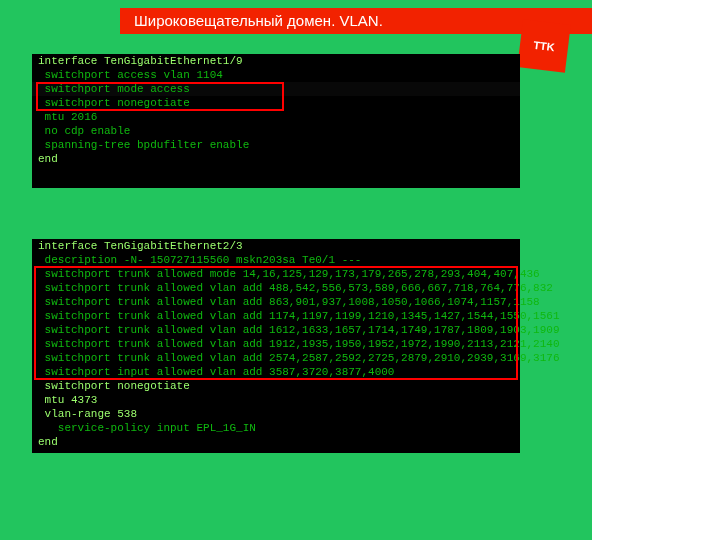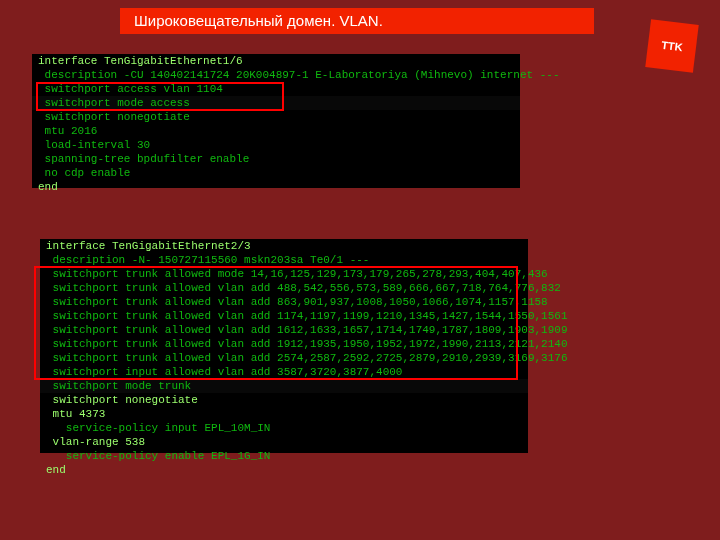--- a/index.html
+++ b/index.html
@@ -1,21 +1,21 @@
 <!DOCTYPE html>
 <html><head>
 <meta charset="utf-8">
 <style>
   html,body{margin:0;padding:0;background:#fff;font-family:Arial,Helvetica,sans-serif;}
-  .page{width:720px;height:540px;position:relative;background:#7f1d1d;overflow:hidden;}
+  .page{width:592px;height:540px;position:relative;background:#22c55e;overflow:hidden;}
   .title-bar{position:absolute;left:120px;top:8px;width:460px;height:26px;background:#f22200;color:#fff;font-size:15px;line-height:26px;padding-left:14px;}
   .logo{position:absolute;right:24px;top:22px;width:48px;height:48px;background:#f22200;transform:rotate(7deg);display:flex;align-items:center;justify-content:center;color:#fff;font-weight:bold;font-size:11px;}
   .term{position:absolute;background:#000;font-family:Consolas,"Courier New",monospace;font-size:11px;line-height:14px;color:#9cff6e;}
   .t1{left:32px;top:54px;width:488px;height:134px;}
-  .t2{left:40px;top:239px;width:488px;height:214px;}
+  .t2{left:32px;top:239px;width:488px;height:214px;}
   .ln{white-space:pre;color:#0fb80f;padding:0 6px;}
   .hdr{color:#9cff6e;}
   .hl{background:rgba(255,255,255,0.03);}
   .redbox{position:absolute;border:2px solid #ff0000;box-sizing:border-box;}
   .rb1{left:36px;top:82px;width:248px;height:29px;}
   .rb2{left:34px;top:266px;width:484px;height:114px;}
 </style>
 </head>
 <body>
 
@@ -23,47 +23,43 @@
 
   <div class="title-bar">
     <span>Широковещательный домен. VLAN.</span>
   </div>
 
   <div class="logo">
     <span>TTK</span>
   </div>
 
   <div class="term t1">
-    <div class="ln hdr">interface TenGigabitEthernet1/6</div>
-    <div class="ln"> description -CU 140402141724 20K004897-1 E-Laboratoriya (Mihnevo) internet ---</div>
+    <div class="ln hdr">interface TenGigabitEthernet1/9</div>
     <div class="ln"> switchport access vlan 1104</div>
     <div class="ln hl"> switchport mode access</div>
     <div class="ln"> switchport nonegotiate</div>
     <div class="ln"> mtu 2016</div>
-    <div class="ln"> load-interval 30</div>
+    <div class="ln"> no cdp enable</div>
     <div class="ln"> spanning-tree bpdufilter enable</div>
-    <div class="ln"> no cdp enable</div>
     <div class="ln hdr">end</div>
   </div>
   <div class="redbox rb1"></div>
 
   <div class="term t2">
     <div class="ln hdr">interface TenGigabitEthernet2/3</div>
     <div class="ln"> description -N- 150727115560 mskn203sa Te0/1 ---</div>
     <div class="ln"> switchport trunk allowed mode 14,16,125,129,173,179,265,278,293,404,407,436</div>
     <div class="ln"> switchport trunk allowed vlan add 488,542,556,573,589,666,667,718,764,776,832</div>
     <div class="ln"> switchport trunk allowed vlan add 863,901,937,1008,1050,1066,1074,1157,1158</div>
     <div class="ln"> switchport trunk allowed vlan add 1174,1197,1199,1210,1345,1427,1544,1550,1561</div>
     <div class="ln"> switchport trunk allowed vlan add 1612,1633,1657,1714,1749,1787,1809,1903,1909</div>
     <div class="ln"> switchport trunk allowed vlan add 1912,1935,1950,1952,1972,1990,2113,2121,2140</div>
     <div class="ln"> switchport trunk allowed vlan add 2574,2587,2592,2725,2879,2910,2939,3169,3176</div>
     <div class="ln"> switchport input allowed vlan add 3587,3720,3877,4000</div>
-    <div class="ln hl"> switchport mode trunk</div>
     <div class="ln hdr"> switchport nonegotiate</div>
     <div class="ln hdr"> mtu 4373</div>
-    <div class="ln">   service-policy input EPL_10M_IN</div>
     <div class="ln hdr"> vlan-range 538</div>
-    <div class="ln">   service-policy enable EPL_1G_IN</div>
+    <div class="ln">   service-policy input EPL_1G_IN</div>
     <div class="ln hdr">end</div>
   </div>
   <div class="redbox rb2"></div>
 
 </div>
 
 </body></html>

